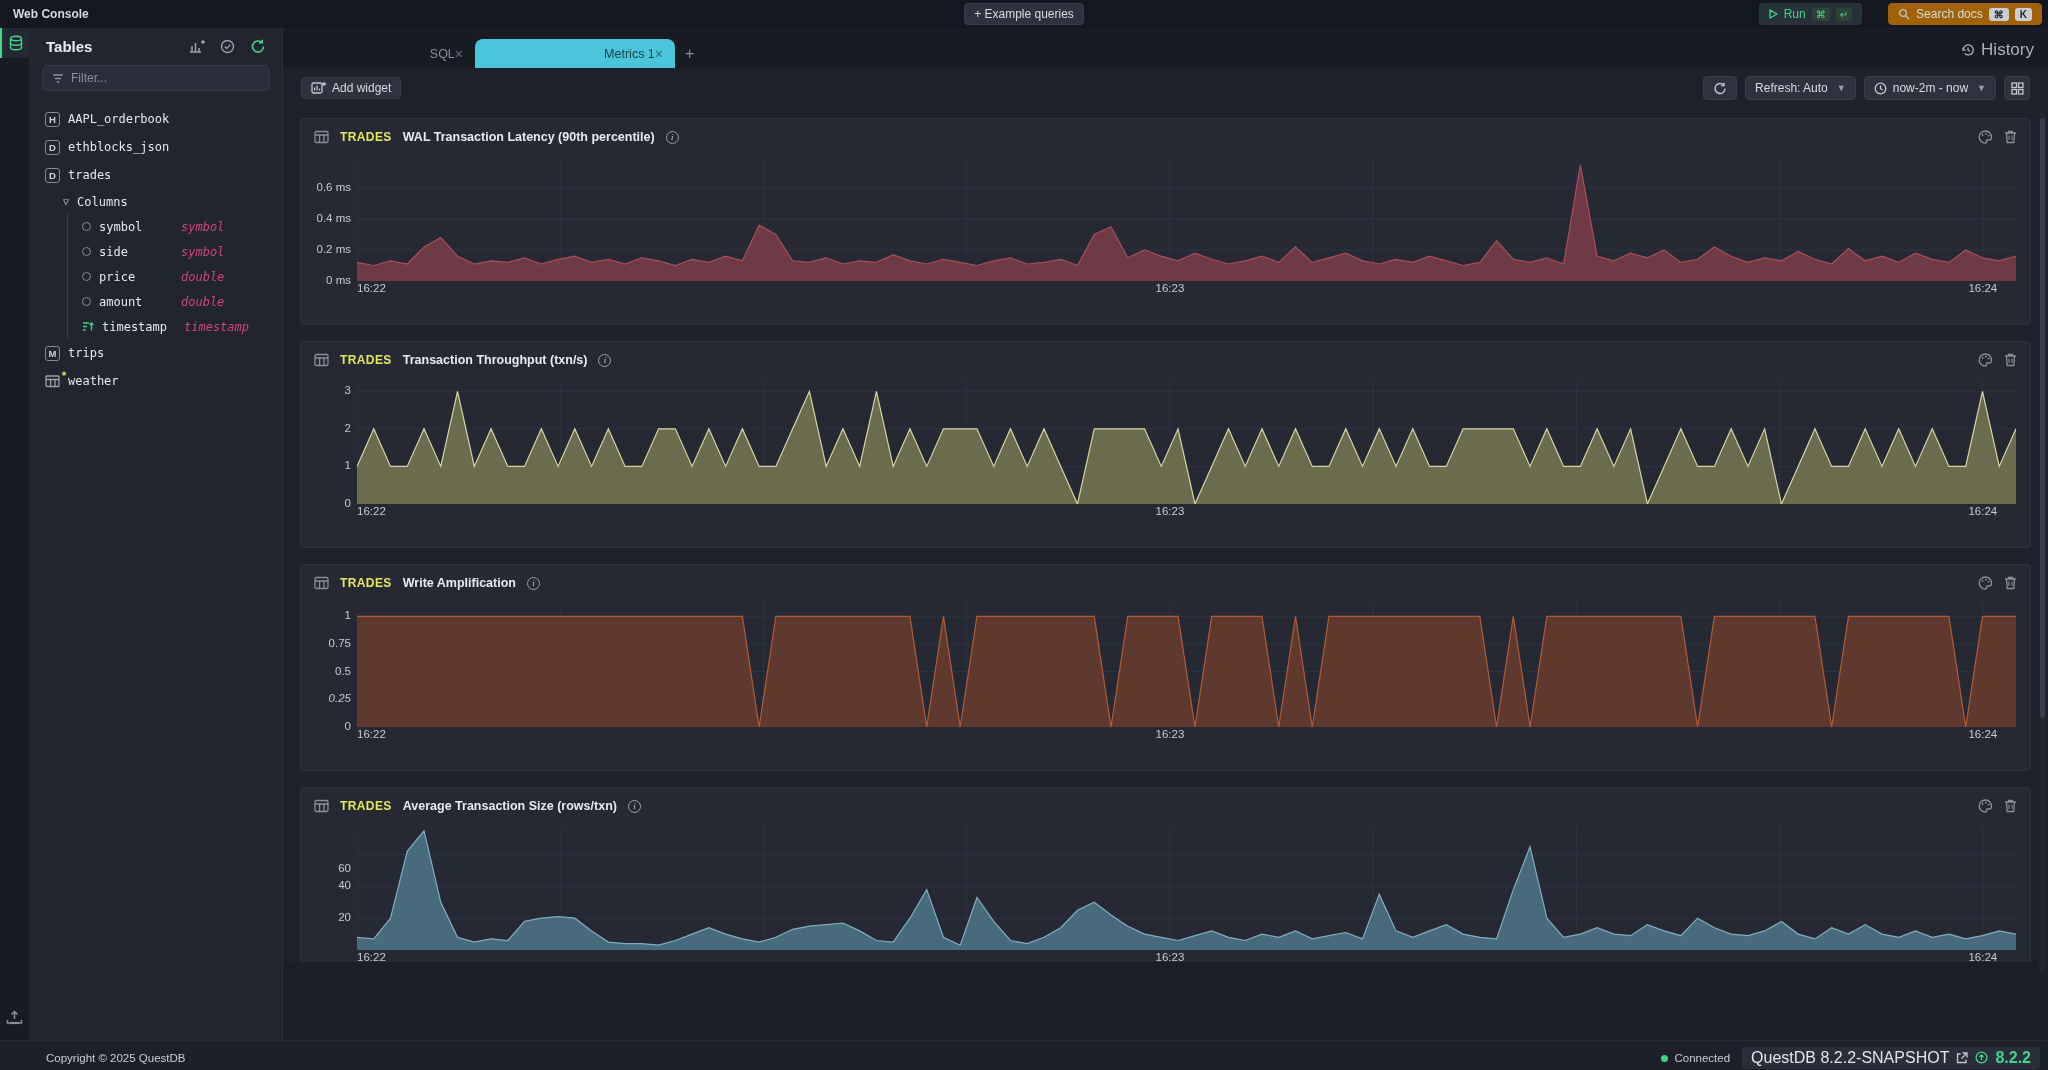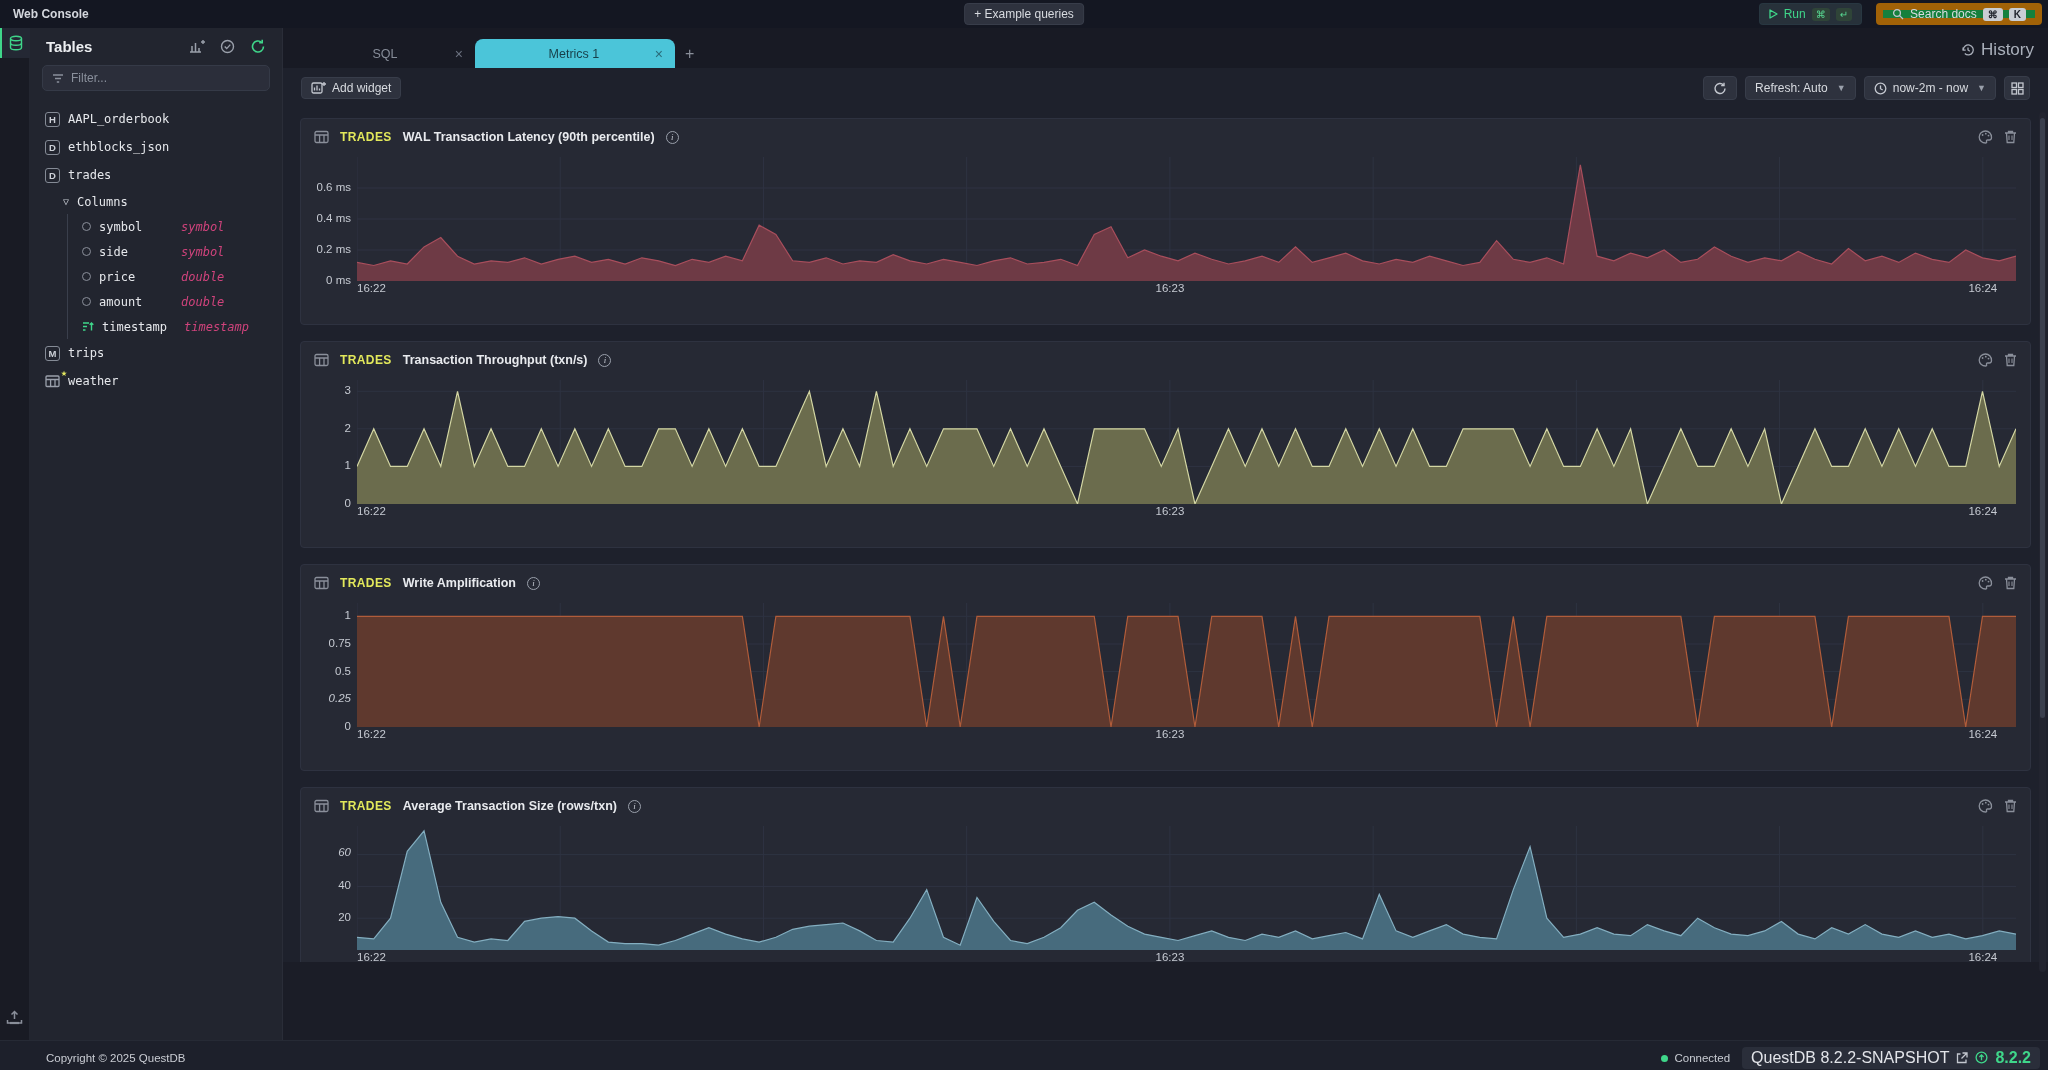--- a/index.html
+++ b/index.html
@@ -8,21 +8,21 @@
 
   
   .topbar { height:28px; background:#141722; display:flex; align-items:center; position:relative; padding:0 6px 0 13px; }
   .topbar-title { font-size:12px; font-weight:bold; color:#d4d7dd; }
   .topbar-center { position:absolute; left:50%; transform:translateX(-50%); top:3px; }
   .btn { background:#2e323e; border:1px solid #383d4a; border-radius:4px; color:#d8dbe0; display:inline-flex; align-items:center; gap:6px; padding:0 9px; height:22px; font-size:12px; cursor:pointer; white-space:nowrap; }
   .topbar-right { margin-left:auto; display:flex; align-items:center; gap:14px; }
   .run-btn { background:#27313a; border:1px solid #31506036; color:#3fd68a; height:22px; }
   .run-btn .kbd { background:#32414078; background:#2f4438; color:#57d992; border-radius:3px; font-size:10px; padding:1px 4px; }
   .kbd-light { background:#c9cdd4; color:#22252e; border-radius:3px; font-size:10px; padding:1px 5px; font-weight:bold; }
-  .search-btn { background:#15803d; border:7px solid #a16207; }
+  .search-btn { background:#a16207; border:1px solid #a16207;margin-left:12px; }
 
   
   .shell { display:flex; height:1012px; }
   .rail { width:30px; background:#191b24; display:flex; flex-direction:column; align-items:center; border-right:1px solid #232630; }
   .rail-item { width:30px; height:30px; display:flex; align-items:center; justify-content:center; background:#242834; border-left:2px solid #3fd68a; }
   .rail-bottom { margin-top:auto; margin-bottom:14px; color:#8a8f9a; }
 
   
   .sidebar { width:253px; background:#22252f; border-right:1px solid #2a2d38; display:flex; flex-direction:column; }
   .sidebar-header { display:flex; align-items:center; padding:10px 16px 6px 16px; }
@@ -43,21 +43,21 @@
   .star { position:absolute; top:-7px; right:-7px; color:#e5e960; font-size:10px; }
 
   
   .main { flex:1; display:flex; flex-direction:column; background:#1b1d27; min-width:0; position:relative; }
   .tabbar { height:40px; background:#181a24; display:flex; align-items:flex-end; padding:0 14px 0 14px; }
   .tab { height:29px; display:flex; align-items:center; padding:0 12px 0 18px; font-size:12.5px; border-radius:8px 8px 0 0; cursor:pointer; }
   .tab-inactive { color:#878d99; width:178px; }
   .tab-inactive .tab-close { color:#6c7280; }
   .tab-active { background:#4bc5d9; color:#173f49; font-weight:normal; width:200px; }
   .tab-active .tab-close { color:#2a6b79; }
-  .tab-label { flex:1; text-align:center; }
+  .tab-label { flex:1; text-align:right; }
   .tab-close { font-size:14px; }
   .tab-plus { color:#8a8f9a; font-size:16px; margin:0 0 5px 10px; cursor:pointer; }
   .history-btn { margin-left:auto; margin-bottom:8px; display:flex; gap:6px; align-items:center; color:#aab0bb; font-size:17px; cursor:pointer; }
 
   .toolbar { height:40px; background:#1e212c; display:flex; align-items:center; padding:0 18px; }
   .toolbar-right { margin-left:auto; display:flex; align-items:center; gap:8px; }
   .icon-btn { background:#2e323e; border:1px solid #383d4a; border-radius:4px; height:24px; width:34px; display:inline-flex; align-items:center; justify-content:center; color:#c3c7cf; cursor:pointer; }
   .chev-down { font-size:9px; color:#9aa0ab; margin-left:3px; }
 
   .dashboard { height:854px; background:#1e212c; overflow:hidden; padding:10px 17px 0 17px; }
@@ -507,21 +507,21 @@
                 <path d="M1 3h11M4.5 3V1.5h4V3" fill="none" stroke="#8a8f9a" stroke-width="1.3"></path>
                 <path d="M2.5 3l.7 9.5h6.6L10.5 3" fill="none" stroke="#8a8f9a" stroke-width="1.3"></path>
                 <path d="M5 5.5v4.5M8 5.5v4.5" stroke="#8a8f9a" stroke-width="1.1"></path>
               </svg>
       </span>
     </div>
     <div class="chart-row">
       <div class="ylabels">
               <div class="ylab" style="top: 85.2051px;">20</div>
               <div class="ylab" style="top: 53.4103px;">40</div>
-              <div class="ylab" style="top: 20px; font-style: italic;">60</div>
+              <div class="ylab" style="top: 36px;">60</div>
             </div>
       <div class="plot">
         <svg class="chart" preserveAspectRatio="none" viewBox="0 0 1000 124">
                 <line x1="0.0" y1="0" x2="0.0" y2="124" stroke="#2e3342" stroke-width="1" vector-effect="non-scaling-stroke"></line>
                 <line x1="122.5" y1="0" x2="122.5" y2="124" stroke="#2e3342" stroke-width="1" vector-effect="non-scaling-stroke"></line>
                 <line x1="245.0" y1="0" x2="245.0" y2="124" stroke="#2e3342" stroke-width="1" vector-effect="non-scaling-stroke"></line>
                 <line x1="367.5" y1="0" x2="367.5" y2="124" stroke="#2e3342" stroke-width="1" vector-effect="non-scaling-stroke"></line>
                 <line x1="490.0" y1="0" x2="490.0" y2="124" stroke="#2e3342" stroke-width="1" vector-effect="non-scaling-stroke"></line>
                 <line x1="612.5" y1="0" x2="612.5" y2="124" stroke="#2e3342" stroke-width="1" vector-effect="non-scaling-stroke"></line>
                 <line x1="735.0" y1="0" x2="735.0" y2="124" stroke="#2e3342" stroke-width="1" vector-effect="non-scaling-stroke"></line>

